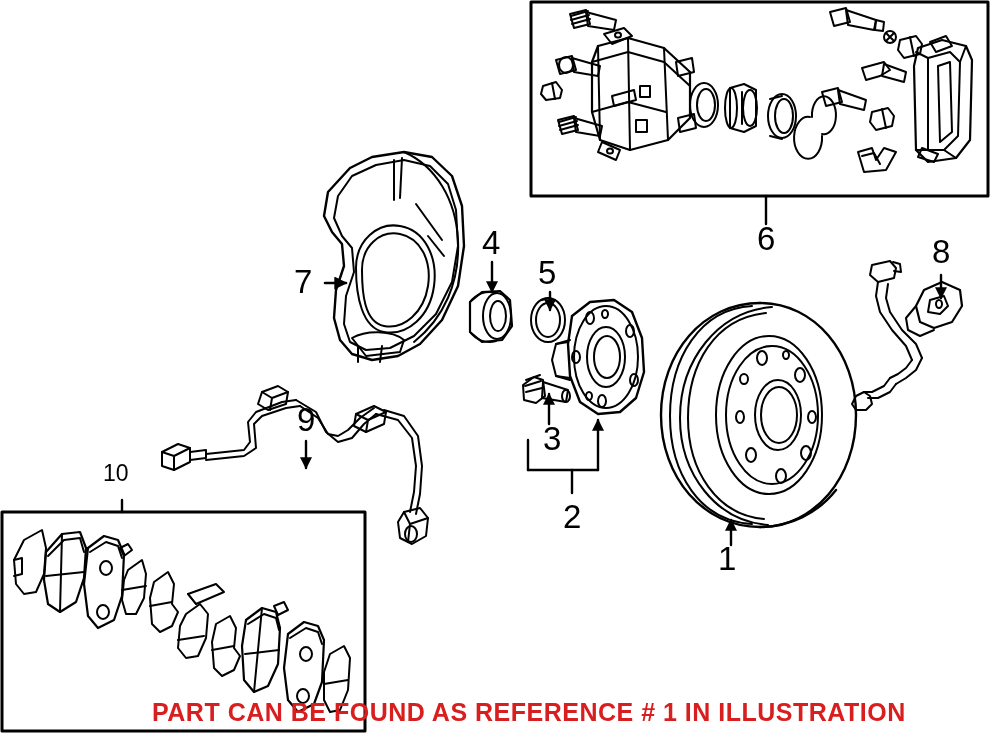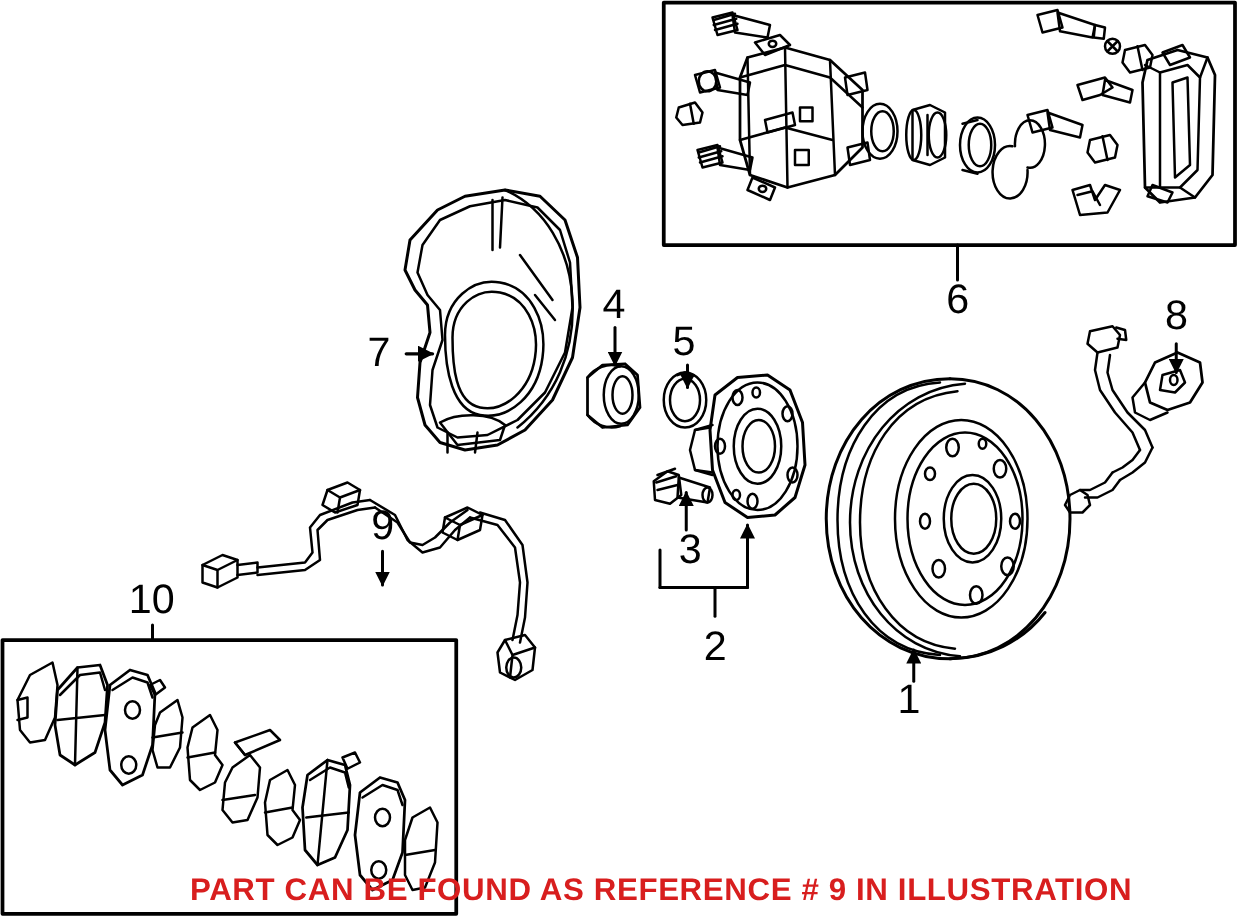--- a/index.html
+++ b/index.html
@@ -383,17 +383,17 @@
   <div class="callout-label" style="left:538px; top:256px; font-size:33px;">5</div>
 
   <div class="callout-label" style="left:757px; top:222px; font-size:33px;">6</div>
 
   <div class="callout-label" style="left:294px; top:265px; font-size:33px;">7</div>
 
   <div class="callout-label" style="left:932px; top:235px; font-size:33px;">8</div>
 
   <div class="callout-label" style="left:297px; top:403px; font-size:33px;">9</div>
 
-  <div class="callout-label" style="left:103px; top:462px; font-size:33px;">10</div>
-
-  <div class="disclaimer-text" style="left:152px; top:698px; font-size:25px; color:#d81e1e;">PART CAN BE FOUND AS REFERENCE # 9 IN ILLUSTRATION</div>
+  <div class="callout-label" style="left:103px; top:462px; font-size:23px;">10</div>
+
+  <div class="disclaimer-text" style="left:152px; top:698px; font-size:25px; color:#d81e1e;">PART CAN BE FOUND AS REFERENCE # 1 IN ILLUSTRATION</div>
 
 </div>
 
 </body></html>

